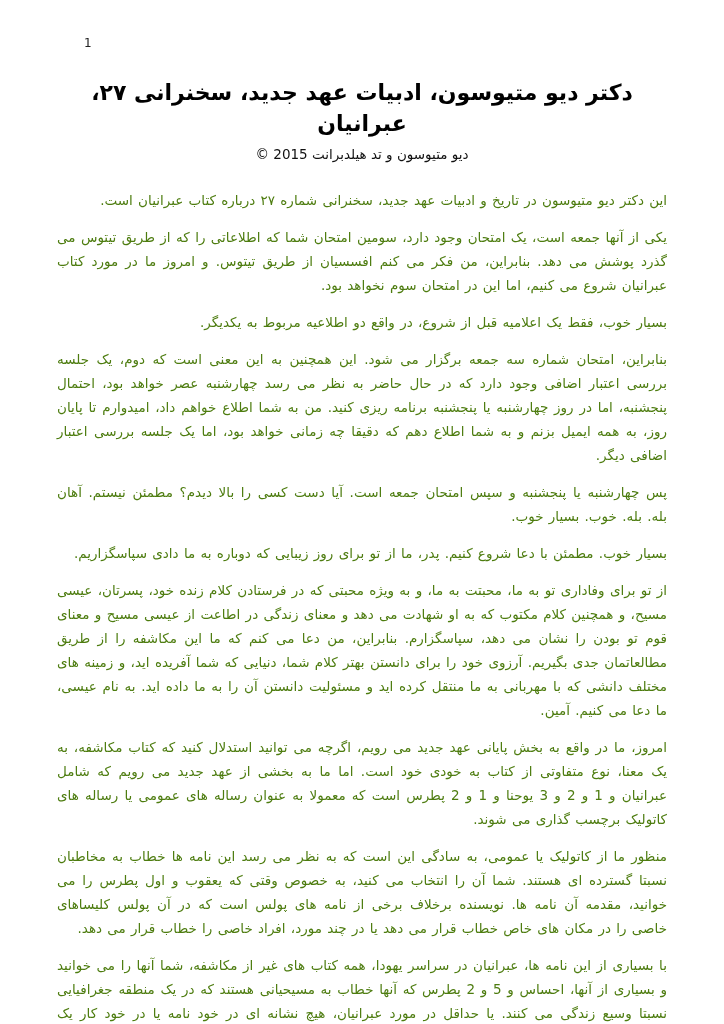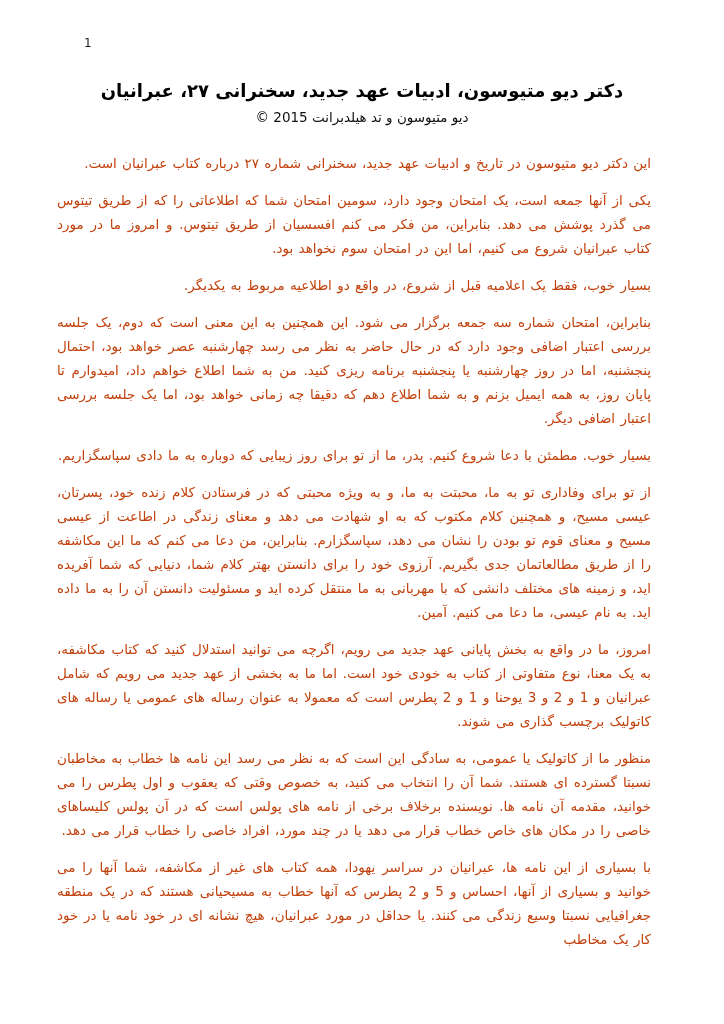--- a/index.html
+++ b/index.html
@@ -23,60 +23,61 @@
     position: absolute;
     top: 36px;
     left: 84px;
     font-size: 12px;
     color: #222;
   }
   .doc-title {
     margin: 42px 0 6px 0;
     text-align: center;
     direction: rtl;
-    font-size: 18px;
+    font-size: 22px;
     font-weight: bold;
     color: #000;
     line-height: 1.4;
   }
   .copyright {
     margin: 0 0 26px 0;
     text-align: center;
     direction: ltr;
     font-size: 13.5px;
     color: #111;
   }
   .content {
     direction: rtl;
     text-align: justify;
   }
   .content p {
-    margin: 0 16px 13px 0;
+    margin: 0 0 13px 0;
     font-size: 13.5px;
     line-height: 24px;
     word-spacing: 1px;
-    color: #c2410c;
+    color: #4d7c0f;
   }
 </style>
 </head>
 <body>
 
 <div class="page">
 
   <div class="page-number">1</div>
 
   <h1 class="doc-title">دکتر دیو متیوسون، ادبیات عهد جدید، سخنرانی ۲۷، عبرانیان</h1>
 
   <div class="copyright">© 2015 دیو متیوسون و تد هیلدبرانت</div>
 
   <div class="content">
     <p>این دکتر دیو متیوسون در تاریخ و ادبیات عهد جدید، سخنرانی شماره ۲۷ درباره کتاب عبرانیان است.</p>
     <p>یکی از آنها جمعه است، یک امتحان وجود دارد، سومین امتحان شما که اطلاعاتی را که از طریق تیتوس می گذرد پوشش می دهد. بنابراین، من فکر می کنم افسسیان از طریق تیتوس. و امروز ما در مورد کتاب عبرانیان شروع می کنیم، اما این در امتحان سوم نخواهد بود.</p>
     <p>بسیار خوب، فقط یک اعلامیه قبل از شروع، در واقع دو اطلاعیه مربوط به یکدیگر.</p>
     <p>بنابراین، امتحان شماره سه جمعه برگزار می شود. این همچنین به این معنی است که دوم، یک جلسه بررسی اعتبار اضافی وجود دارد که در حال حاضر به نظر می رسد چهارشنبه عصر خواهد بود، احتمال پنجشنبه، اما در روز چهارشنبه یا پنجشنبه برنامه ریزی کنید. من به شما اطلاع خواهم داد، امیدوارم تا پایان روز، به همه ایمیل بزنم و به شما اطلاع دهم که دقیقا چه زمانی خواهد بود، اما یک جلسه بررسی اعتبار اضافی دیگر.</p>
+    <p>پس چهارشنبه یا پنجشنبه و سپس امتحان جمعه است. آیا دست کسی را بالا دیدم؟ مطمئن نیستم. آهان بله. بله. خوب. بسیار خوب.</p>
     <p>بسیار خوب. مطمئن با دعا شروع کنیم. پدر، ما از تو برای روز زیبایی که دوباره به ما دادی سپاسگزاریم.</p>
     <p>از تو برای وفاداری تو به ما، محبتت به ما، و به ویژه محبتی که در فرستادن کلام زنده خود، پسرتان، عیسی مسیح، و همچنین کلام مکتوب که به او شهادت می دهد و معنای زندگی در اطاعت از عیسی مسیح و معنای قوم تو بودن را نشان می دهد، سپاسگزارم. بنابراین، من دعا می کنم که ما این مکاشفه را از طریق مطالعاتمان جدی بگیریم. آرزوی خود را برای دانستن بهتر کلام شما، دنیایی که شما آفریده اید، و زمینه های مختلف دانشی که با مهربانی به ما منتقل کرده اید و مسئولیت دانستن آن را به ما داده اید. به نام عیسی، ما دعا می کنیم. آمین.</p>
     <p>امروز، ما در واقع به بخش پایانی عهد جدید می رویم، اگرچه می توانید استدلال کنید که کتاب مکاشفه، به یک معنا، نوع متفاوتی از کتاب به خودی خود است. اما ما به بخشی از عهد جدید می رویم که شامل عبرانیان و 1 و 2 و 3 یوحنا و 1 و 2 پطرس است که معمولا به عنوان رساله های عمومی یا رساله های کاتولیک برچسب گذاری می شوند.</p>
     <p>منظور ما از کاتولیک یا عمومی، به سادگی این است که به نظر می رسد این نامه ها خطاب به مخاطبان نسبتا گسترده ای هستند. شما آن را انتخاب می کنید، به خصوص وقتی که یعقوب و اول پطرس را می خوانید، مقدمه آن نامه ها. نویسنده برخلاف برخی از نامه های پولس است که در آن پولس کلیساهای خاصی را در مکان های خاص خطاب قرار می دهد یا در چند مورد، افراد خاصی را خطاب قرار می دهد.</p>
     <p>با بسیاری از این نامه ها، عبرانیان در سراسر یهودا، همه کتاب های غیر از مکاشفه، شما آنها را می خوانید و بسیاری از آنها، احساس و 5 و 2 پطرس که آنها خطاب به مسیحیانی هستند که در یک منطقه جغرافیایی نسبتا وسیع زندگی می کنند. یا حداقل در مورد عبرانیان، هیچ نشانه ای در خود نامه یا در خود کار یک مخاطب</p>
   </div>
 
 </div>
 
 </body></html>

